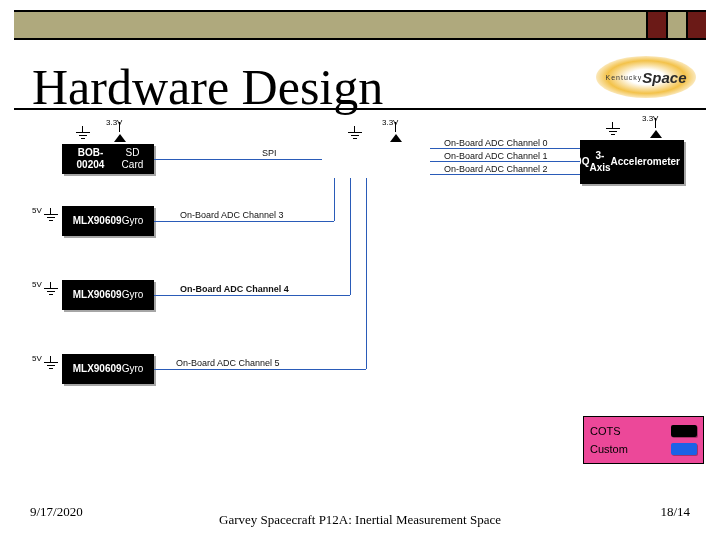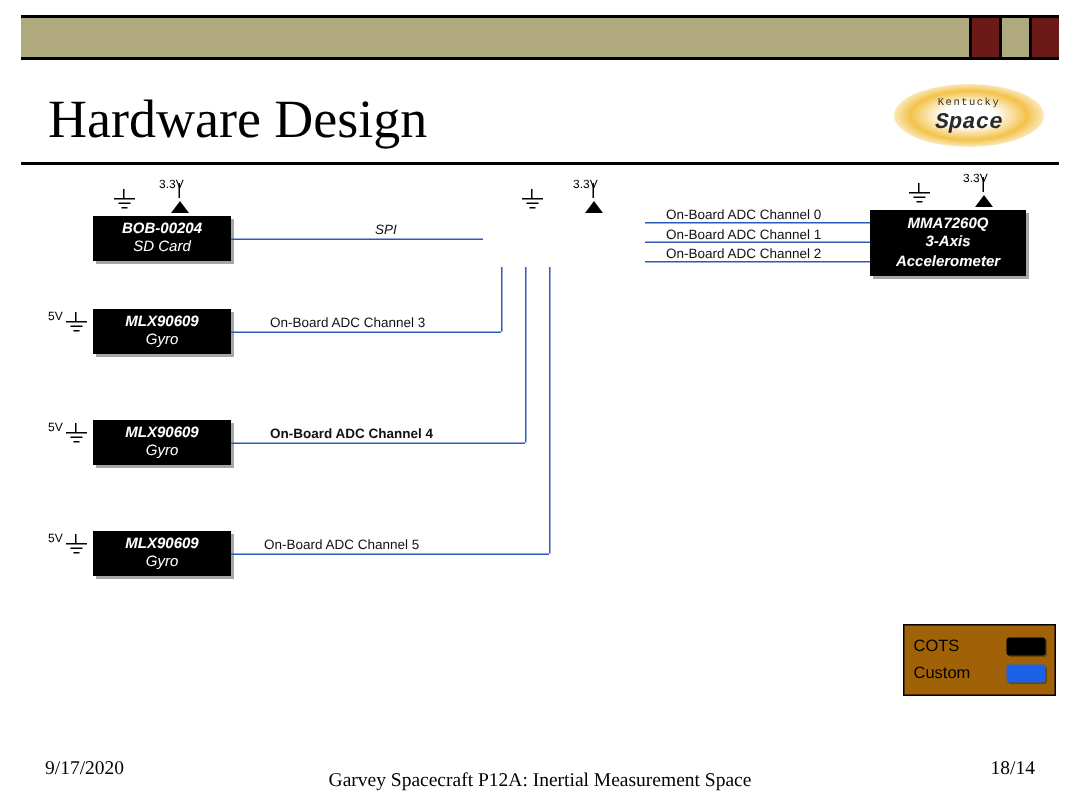--- a/index.html
+++ b/index.html
@@ -24,59 +24,58 @@
   .topbar .sq {
     width: 20px; height: 100%;
     border-left: 2px solid #000;
   }
   .sq1 { background: #6b1a17; }
   .sq2 { background: #afa97d; }
   .sq3 { background: #6b1a17; }
   .title {
     position: absolute;
     top: 58px; left: 32px;
-    font-size: 36px;
+    font-size: 50px;
     color: #000;
   }
   .title-rule {
     position: absolute;
     top: 108px; left: 14px;
     width: 692px; height: 0;
     border-top: 2.5px solid #000;
   }
   .logo {
     position: absolute;
     top: 56px; right: 24px;
     width: 100px; height: 42px;
     border-radius: 50%;
     background: radial-gradient(ellipse at center, #fff 25%, #f3c24a 55%, #fff 80%);
-    display: flex; flex-direction: column;
+    display: flex; flex-direction: row;
     align-items: center; justify-content: center;
-    font-family: Liberation Mono, monospace;
+    font-family: Liberation Sans, sans-serif;
   }
   .logo .l1 { font-size: 7px; color: #333; letter-spacing: 1px; }
   .logo .l2 { font-size: 15px; font-weight: bold; font-style: italic; color: #2a2a2a; }
   .diagram {
     position: absolute;
     top: 120px; left: 14px;
     width: 692px; height: 350px;
     font-family: Arial, sans-serif;
   }
   .blk {
     position: absolute;
     background: #000;
     color: #fff;
     text-align: center;
     font-size: 10px;
     line-height: 1.25;
-    display: flex; flex-direction: column;
+    display: flex; flex-direction: row;
     align-items: center; justify-content: center;
     box-shadow: 2px 2px 0 rgba(0,0,0,0.35);
     padding: 3px 4px;
-    font-style: italic;
   }
   .blk b { font-weight: bold; }
   .lbl {
     position: absolute;
     font-size: 9px;
     color: #111;
     white-space: nowrap;
   }
   .wire {
     position: absolute;
@@ -118,23 +117,23 @@
     left: 6px; top: 0; width: 1px; height: 6px; background: #000;
   }
   .pwrlbl {
     position: absolute;
     font-size: 8px; color: #000;
     white-space: nowrap;
   }
   .legend {
     position: absolute;
     right: 2px; bottom: 6px;
-    width: 102px;
+    width: 121px;
     border: 1px solid #000;
-    background: #a16207;
+    background: #ec4899;
     font-size: 11px;
     padding: 5px 6px;
   }
   .legend .row { display: flex; align-items: center; justify-content: space-between; padding: 3px 0; }
   .legend .sw { width: 26px; height: 12px; border-radius: 2px; box-shadow: 1px 1px 0 rgba(0,0,0,0.3); }
   .swk { background: #000; }
   .swb { background: #1b62e6; }
   .footer-date {
     position: absolute;
     left: 30px; bottom: 20px;
@@ -231,21 +230,21 @@
   </div>
   <div class="gnd" style="left:592px; top:2px;">
       <div class="bar b1"></div>
       <div class="bar b2"></div>
       <div class="bar b3"></div>
     </div>
   <div class="pwr" style="left:632px; top:-4px;"></div>
   <span class="pwrlbl" style="left:628px; top:-6px;">3.3V</span>
 
   <div class="wire wireH" style="left:140px; top:39px; width:168px;"></div>
-  <span class="lbl" style="left:236px; top:28px;font-style:italic;">SPI</span>
+  <span class="lbl" style="left:248px; top:28px;">SPI</span>
 
   <div class="wire wireH" style="left:416px; top:28px; width:150px;"></div>
   <span class="lbl" style="left:430px; top:18px;">On-Board ADC Channel 0</span>
   <div class="wire wireH" style="left:416px; top:41px; width:150px;"></div>
   <span class="lbl" style="left:430px; top:31px;">On-Board ADC Channel 1</span>
   <div class="wire wireH" style="left:416px; top:54px; width:150px;"></div>
   <span class="lbl" style="left:430px; top:44px;">On-Board ADC Channel 2</span>
 
   <div class="wire wireH" style="left:140px; top:101px; width:180px;"></div>
   <div class="wire wireV" style="left:320px; top:58px; height:43px;"></div>

